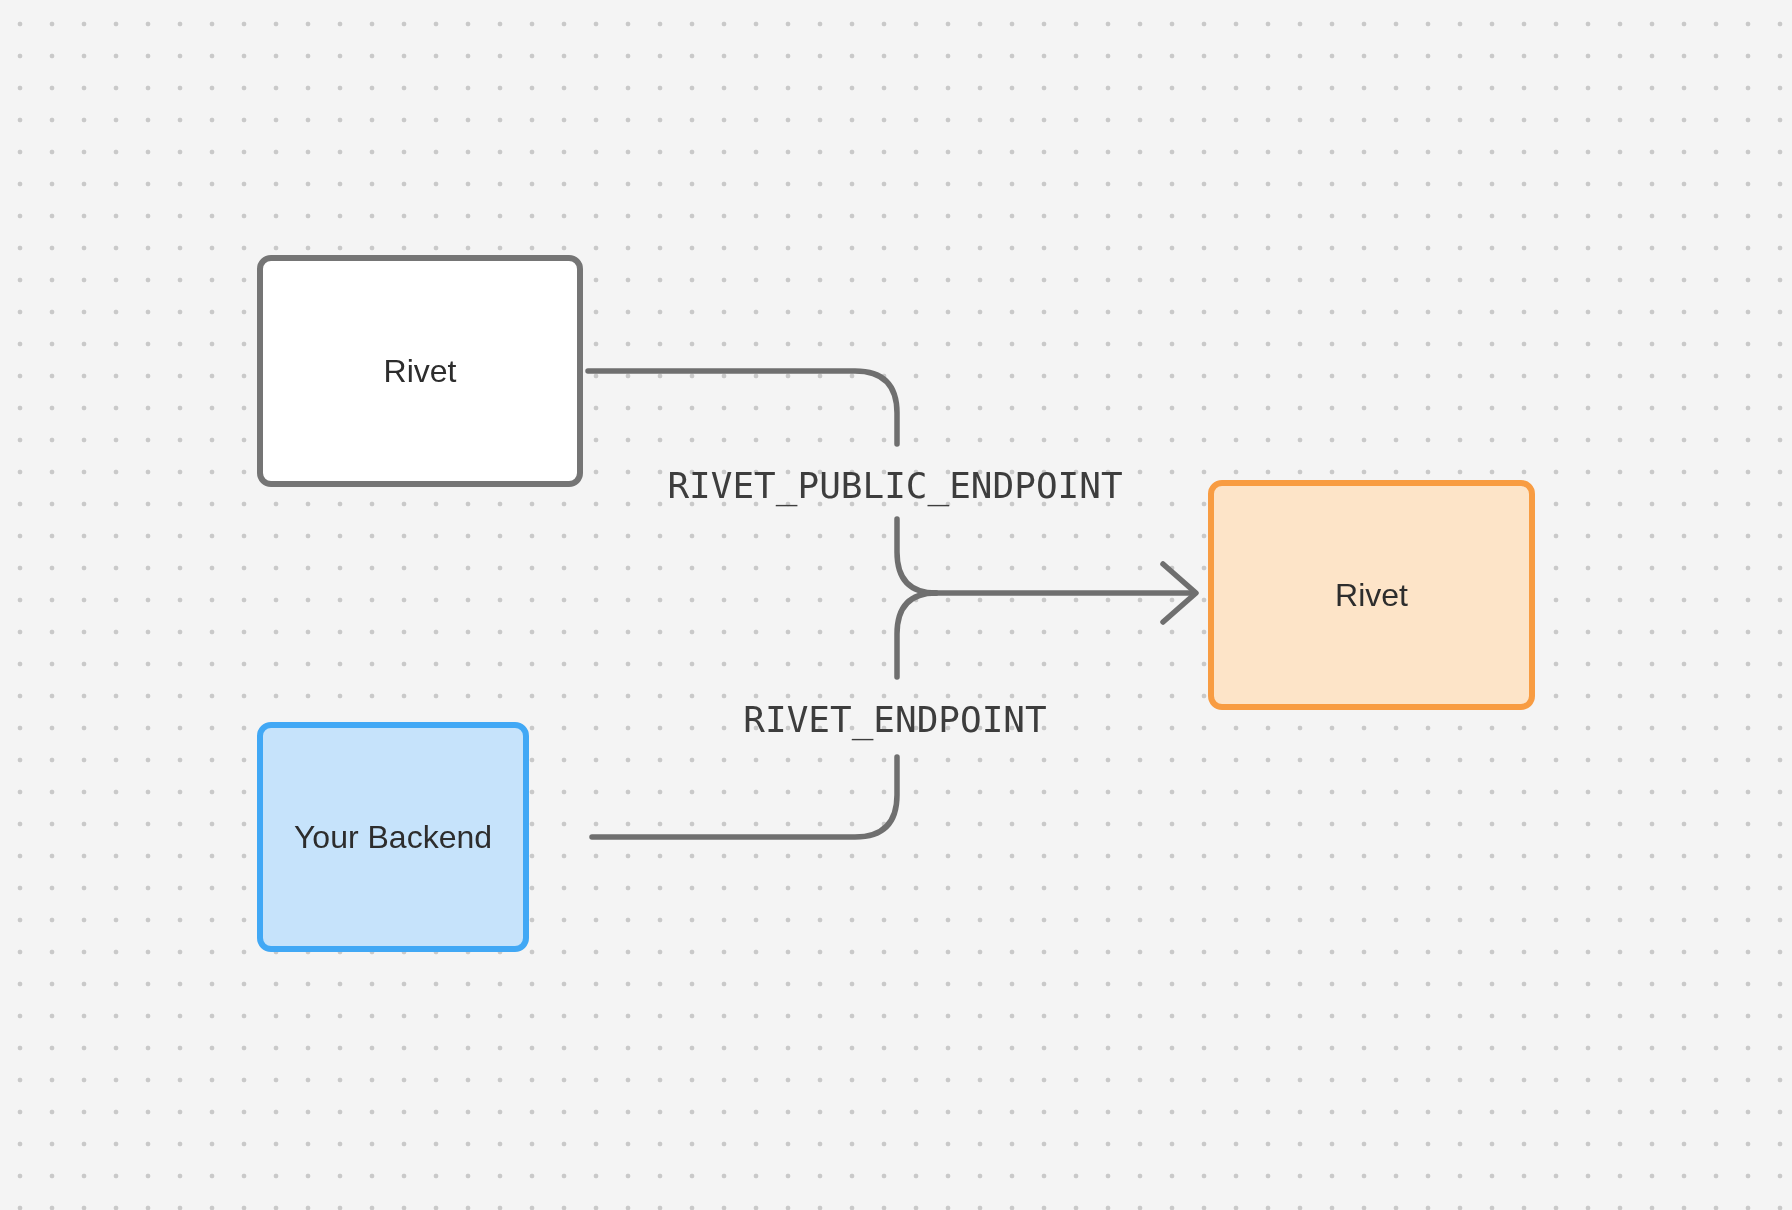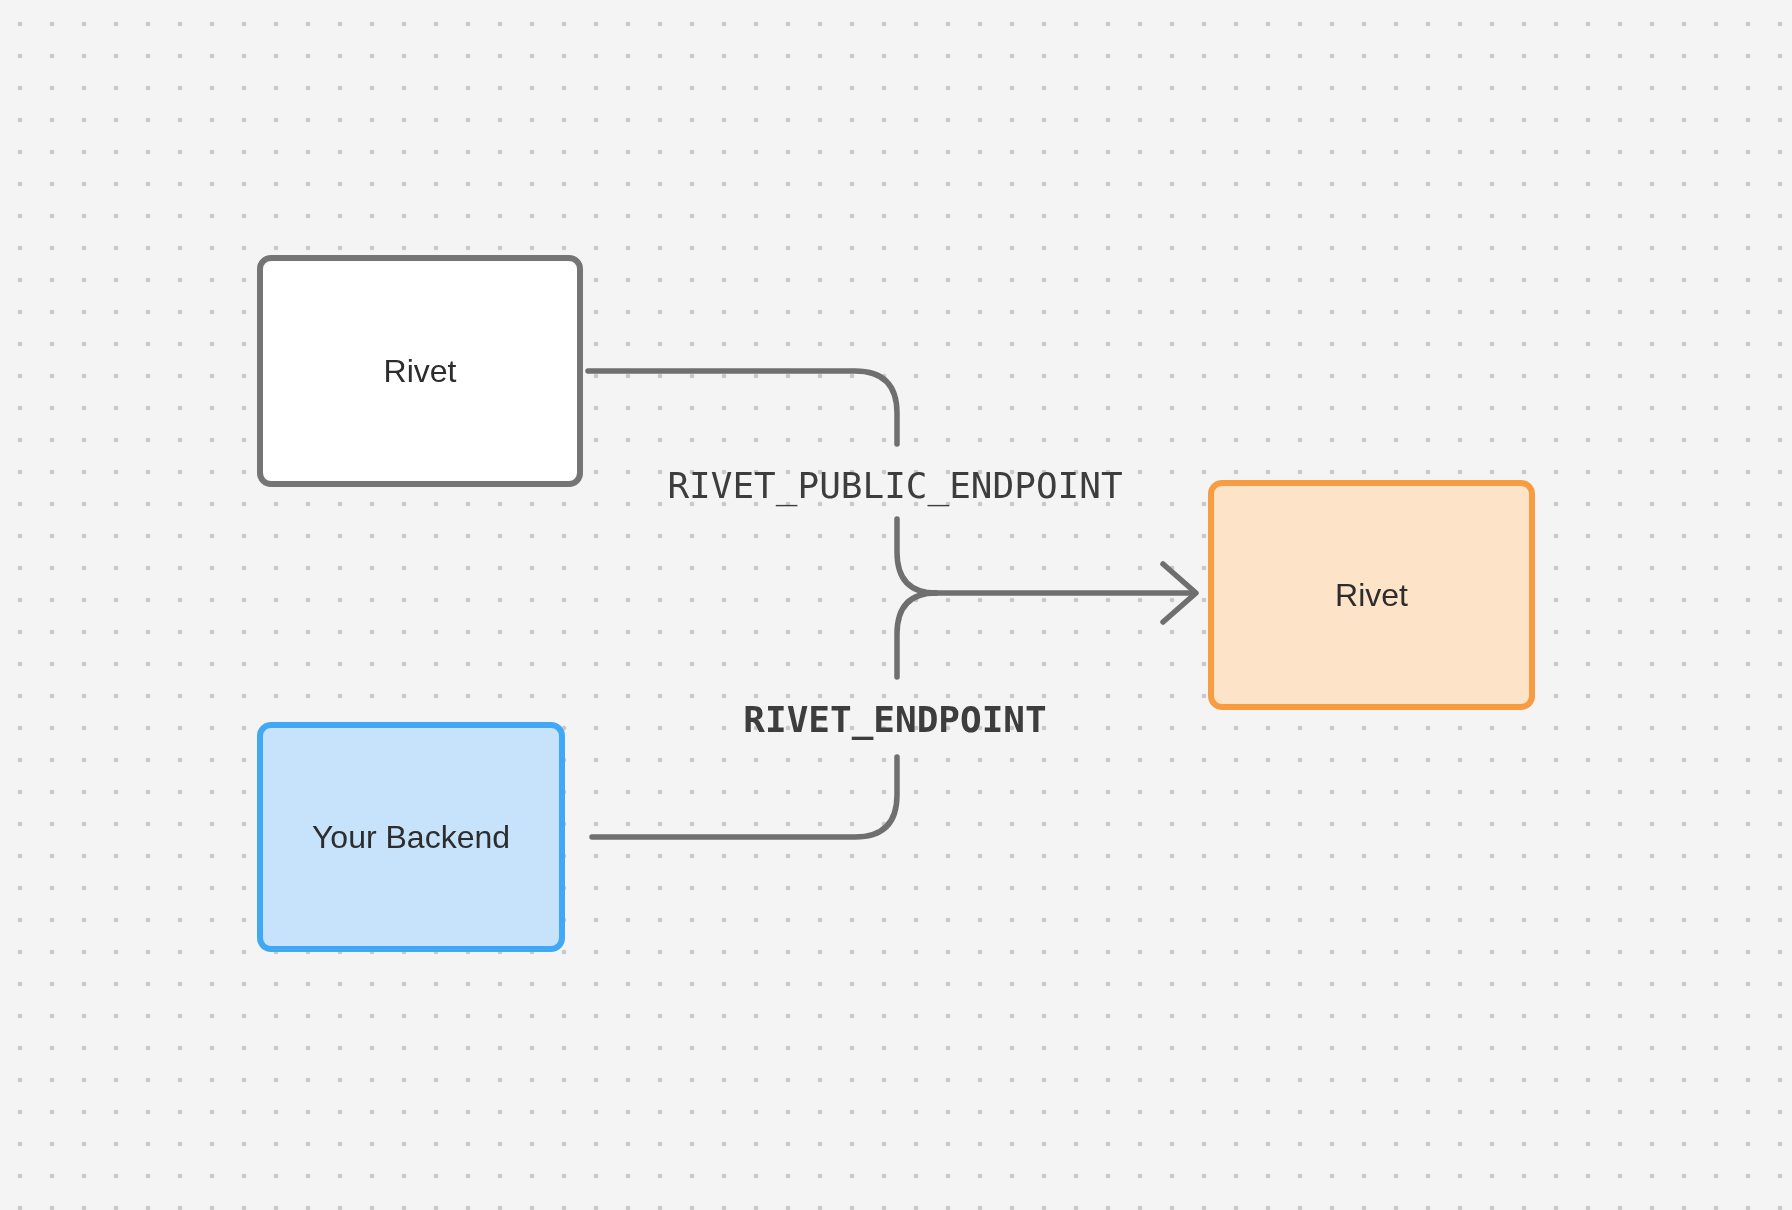--- a/index.html
+++ b/index.html
@@ -40,33 +40,33 @@
     align-items: center;
     justify-content: center;
     border: 6px solid;
     border-radius: 14px;
     font-size: 32px;
     line-height: 1.2;
     color: var(--text);
     text-align: center;
   }
   .node-client  { left: 257px;  top: 255px; width: 326px; height: 232px; }
-  .node-backend { left: 257px;  top: 722px; width: 308px; height: 230px; }
+  .node-backend { left: 257px;  top: 722px; width: 272px; height: 230px; }
   .node-rivet   { left: 1208px; top: 480px; width: 327px; height: 230px; }
   .edge-label {
     position: absolute;
     transform: translate(-50%, -50%);
     font-family: "DejaVu Sans Mono", monospace;
     font-size: 36px;
     letter-spacing: 0;
     white-space: nowrap;
     color: var(--labelText);
   }
   .edge-label-public   { left: 895px; top: 485px; }
-  .edge-label-endpoint { left: 895px; top: 719px; font-weight: bold; }
+  .edge-label-endpoint { left: 895px; top: 719px; }
 </style>
 </head>
 <body>
 
 <div class="canvas">
 
   <svg class="edge-layer" viewBox="0 0 1792 1210" xmlns="http://www.w3.org/2000/svg">
 
     <path class="edge-path" d="M 588 371 H 855 Q 897 371 897 413 V 444"></path>
 

